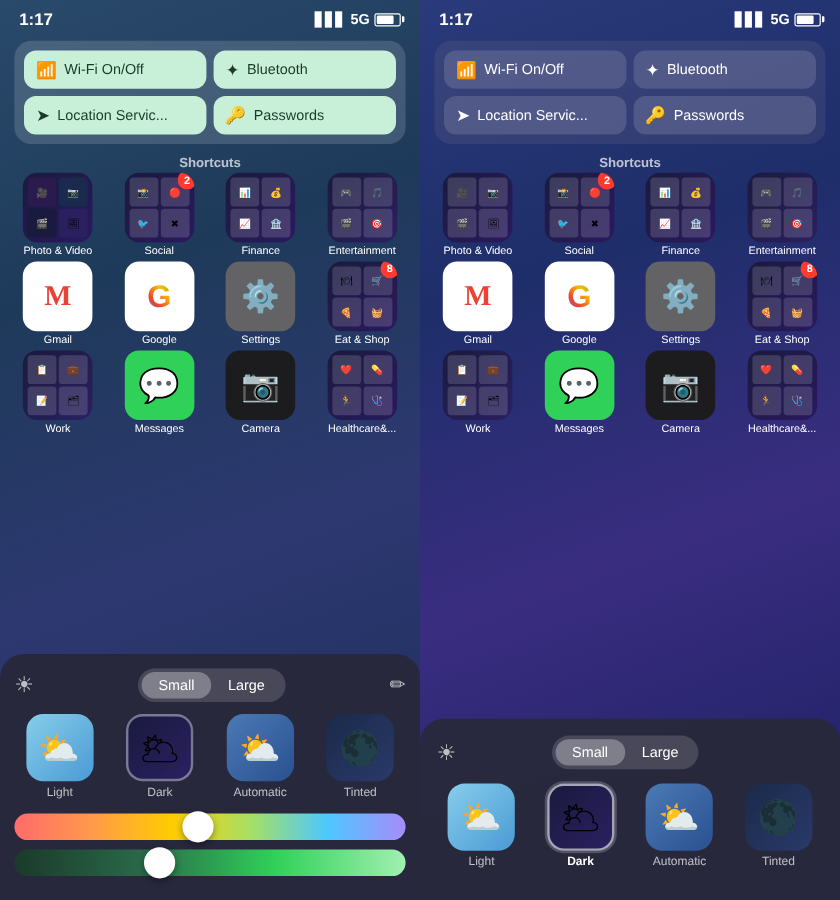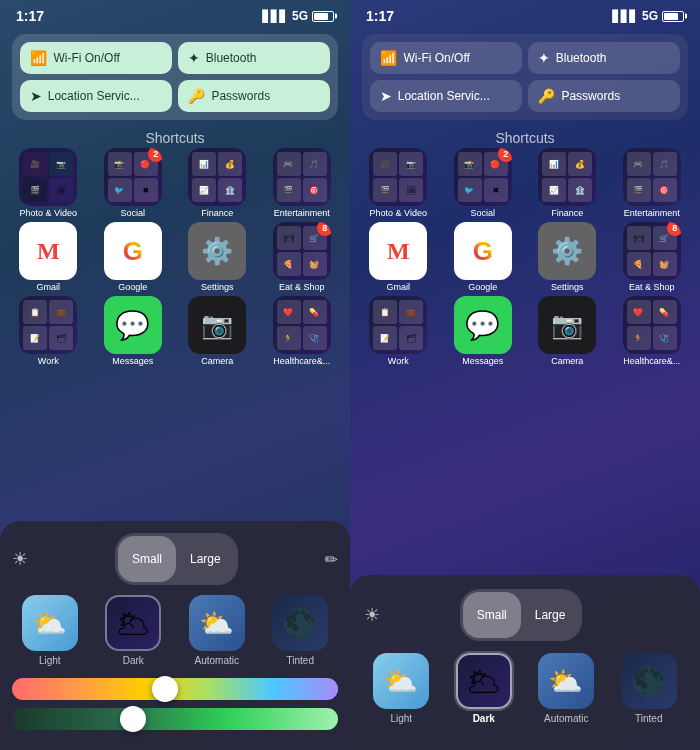--- a/index.html
+++ b/index.html
@@ -99,24 +99,24 @@
     .toggle-btn.active-green {
       background: #c8f0d8;
       color: #1a3a2a;
     }
 
     .toggle-icon { font-size: 14px; }
 
     
     .section-label {
       color: rgba(255,255,255,0.7);
-      font-size: 14px;
+      font-size: 11px;
       text-align: center;
       padding: 4px 0 2px;
-      font-weight: 400;
+      font-weight: 700;
     }
 
     .shortcuts-grid {
       display: grid;
       grid-template-columns: repeat(4, 1fr);
       gap: 4px;
       margin: 0 8px;
     }
 
     .shortcut-item {
@@ -196,21 +196,21 @@
 
     .size-toggle {
       background: rgba(255,255,255,0.15);
       border-radius: 20px;
       padding: 3px;
       display: flex;
       gap: 0;
     }
 
     .size-btn {
-      padding: 16px 14px;
+      padding: 4px 14px;
       border-radius: 16px;
       color: white;
       font-size: 12px;
       font-weight: 500;
       cursor: pointer;
     }
 
     .size-btn.active {
       background: rgba(255,255,255,0.3);
     }

